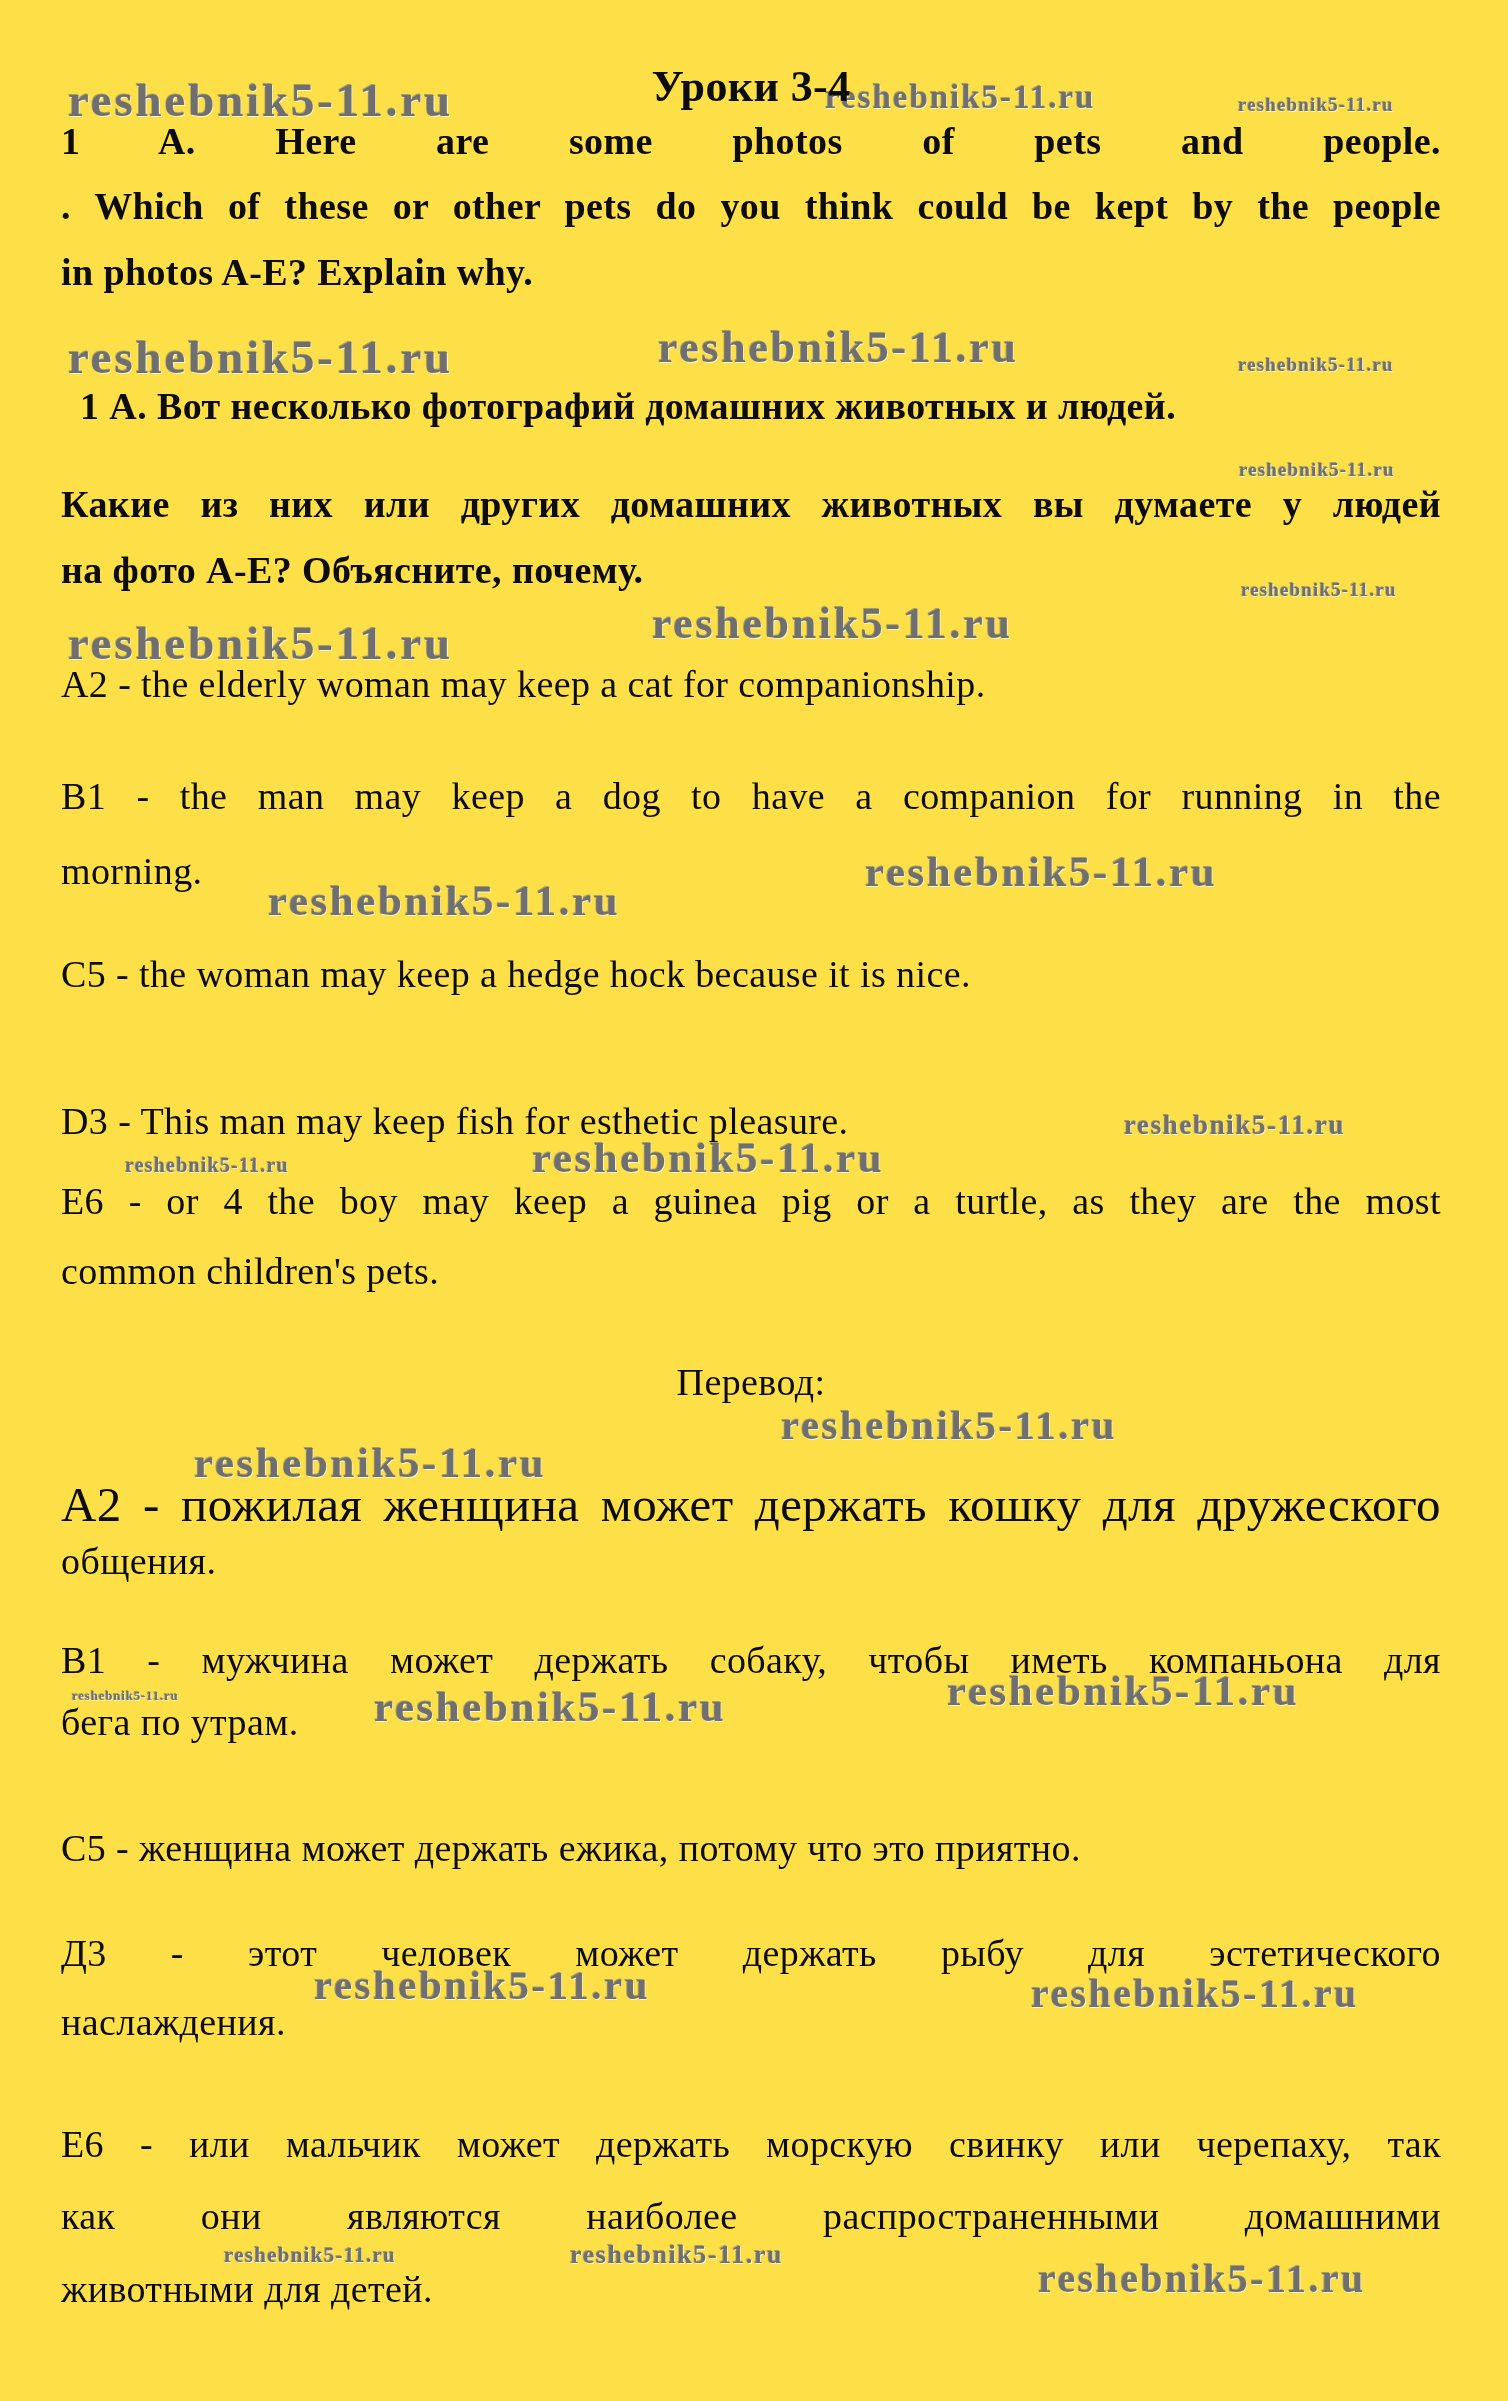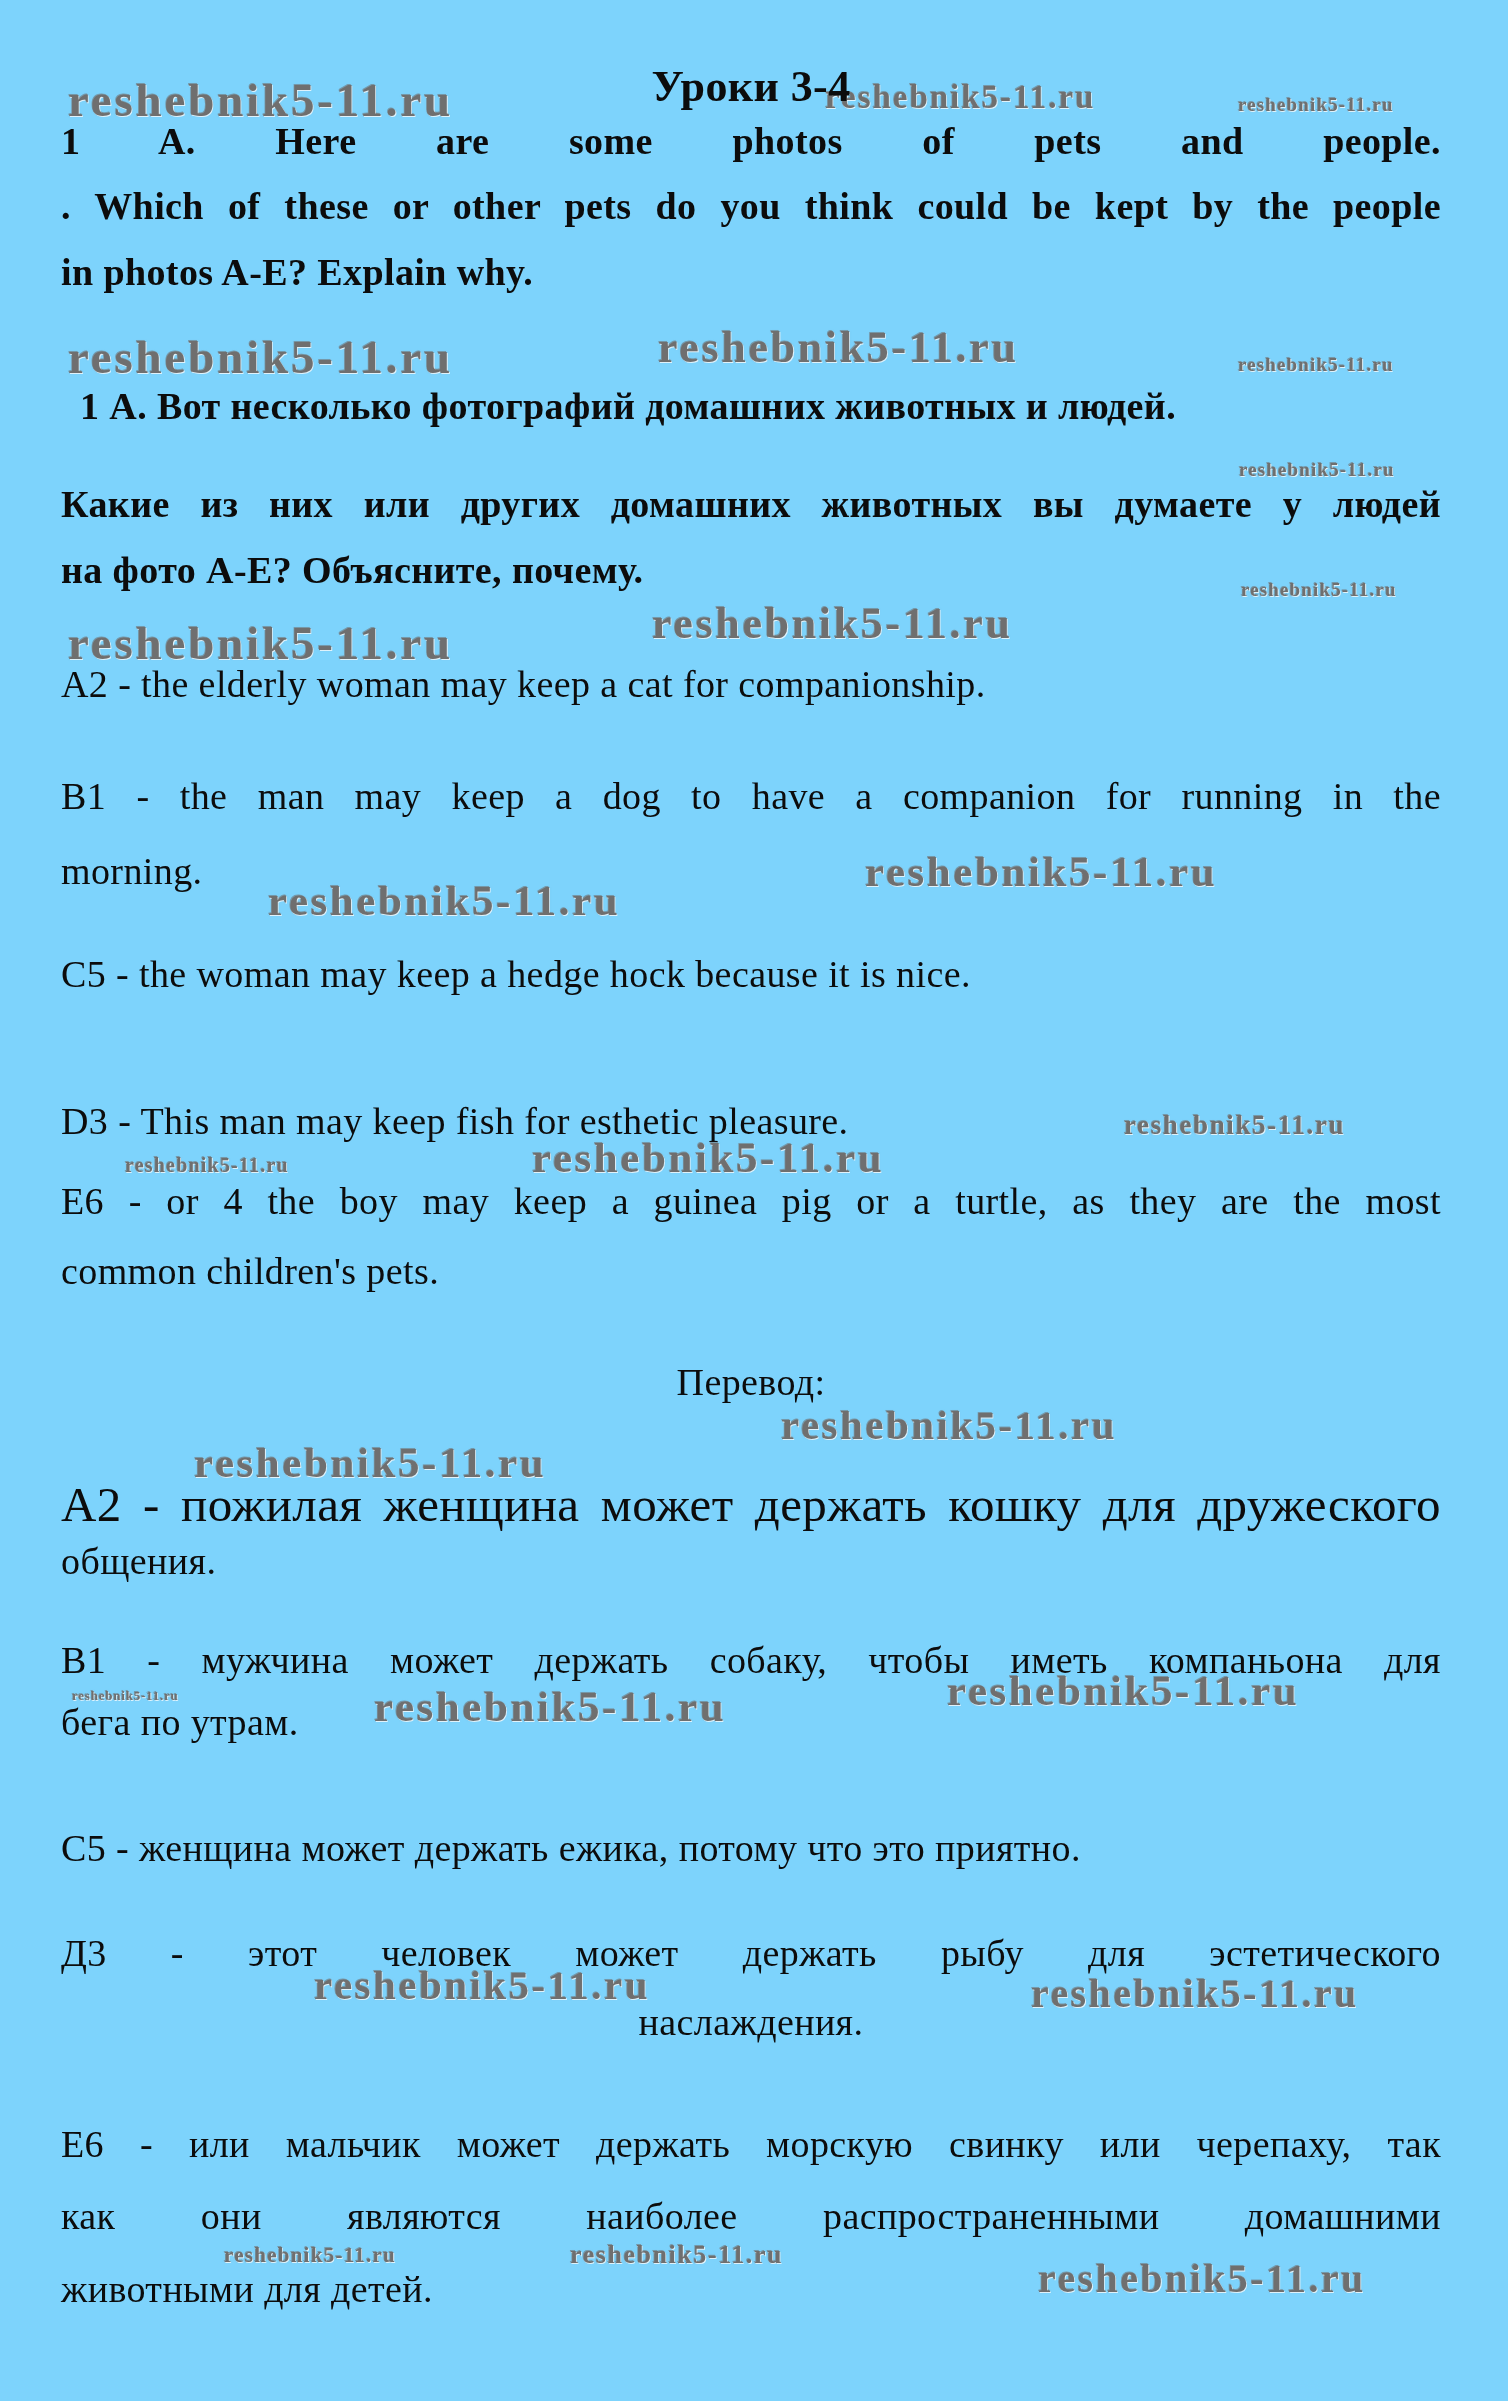--- a/index.html
+++ b/index.html
@@ -4,21 +4,21 @@
 <style>
   html, body {
     margin: 0;
     padding: 0;
     background: #e8e8e8;
   }
   #page {
     position: relative;
     width: 1508px;
     height: 2401px;
-    background: #7dd3fc;
+    background: #fde047;
     overflow: hidden;
     font-family: "Liberation Serif", serif;
   }
   .line {
     position: absolute;
     left: 61px;
     width: 1380px;
     color: #0c0c0c;
     font-size: 38px;
     line-height: 1.12;
@@ -91,19 +91,19 @@
       <div class="line left" style="top: 1063px; font-size: 38px; margin-top: 37px;">D3 - This man may keep fish for esthetic pleasure.</div>
       <div class="line justify" style="top: 1180px; font-size: 38px;">E6 - or 4 the boy may keep a guinea pig or a turtle, as they are the most</div>
       <div class="line left" style="top: 1250px; font-size: 38px;">common children's pets.</div>
       <div class="line center" style="top: 1361px; font-size: 38px;">Перевод:</div>
       <div class="line justify" style="top: 1478px; font-size: 49px;">А2 - пожилая женщина может держать кошку для дружеского</div>
       <div class="line left" style="top: 1540px; font-size: 38px;">общения.</div>
       <div class="line justify" style="top: 1639px; font-size: 38px;">В1 - мужчина может держать собаку, чтобы иметь компаньона для</div>
       <div class="line left" style="top: 1701px; font-size: 38px;">бега по утрам.</div>
       <div class="line left" style="top: 1827px; font-size: 38px;">С5 - женщина может держать ежика, потому что это приятно.</div>
       <div class="line justify" style="top: 1932px; font-size: 38px;">Д3 - этот человек может держать рыбу для эстетического</div>
-      <div class="line left" style="top: 2001px; font-size: 38px; text-align: center;">наслаждения.</div>
+      <div class="line left" style="top: 2001px; font-size: 38px;">наслаждения.</div>
       <div class="line justify" style="top: 2123px; font-size: 38px;">Е6 - или мальчик может держать морскую свинку или черепаху, так</div>
       <div class="line justify" style="top: 2195px; font-size: 38px;">как они являются наиболее распространенными домашними</div>
       <div class="line left" style="top: 2268px; font-size: 38px;">животными для детей.</div>
     </div>
 </div>
 
 
 </body></html>

